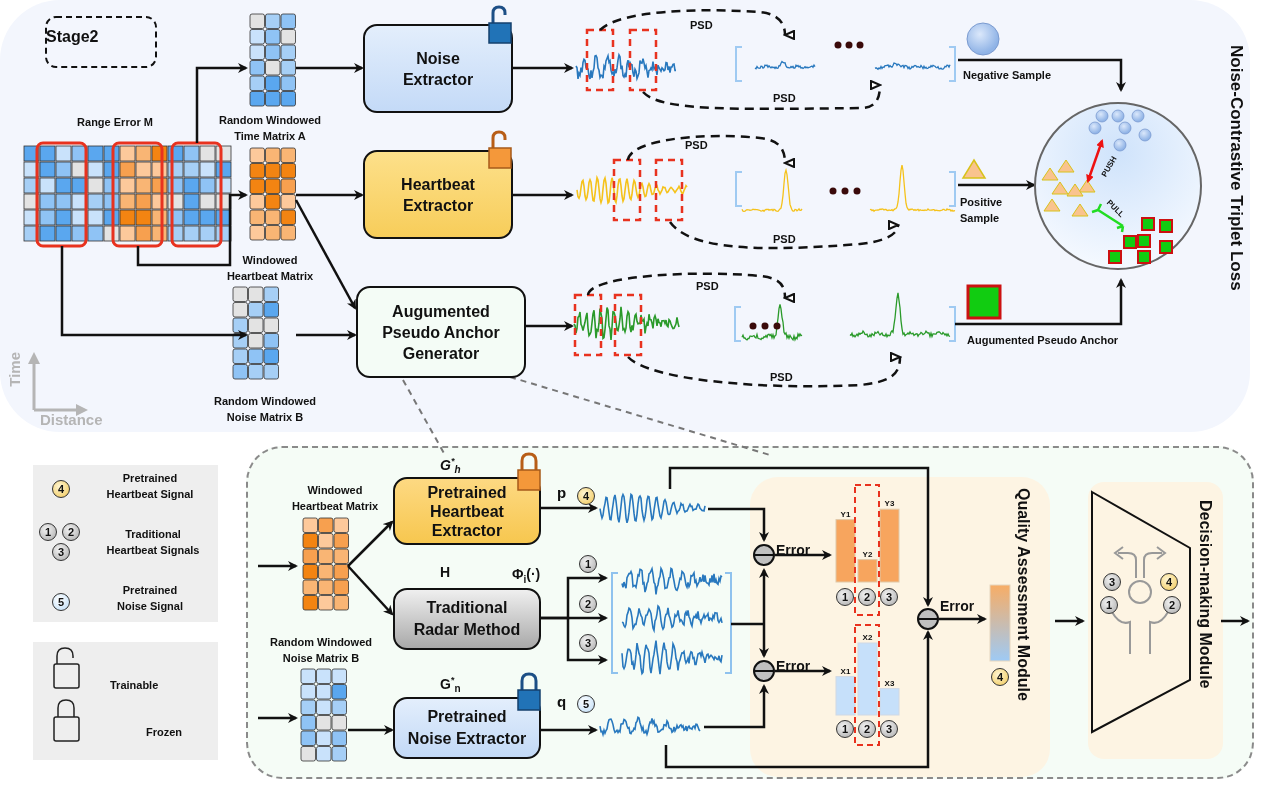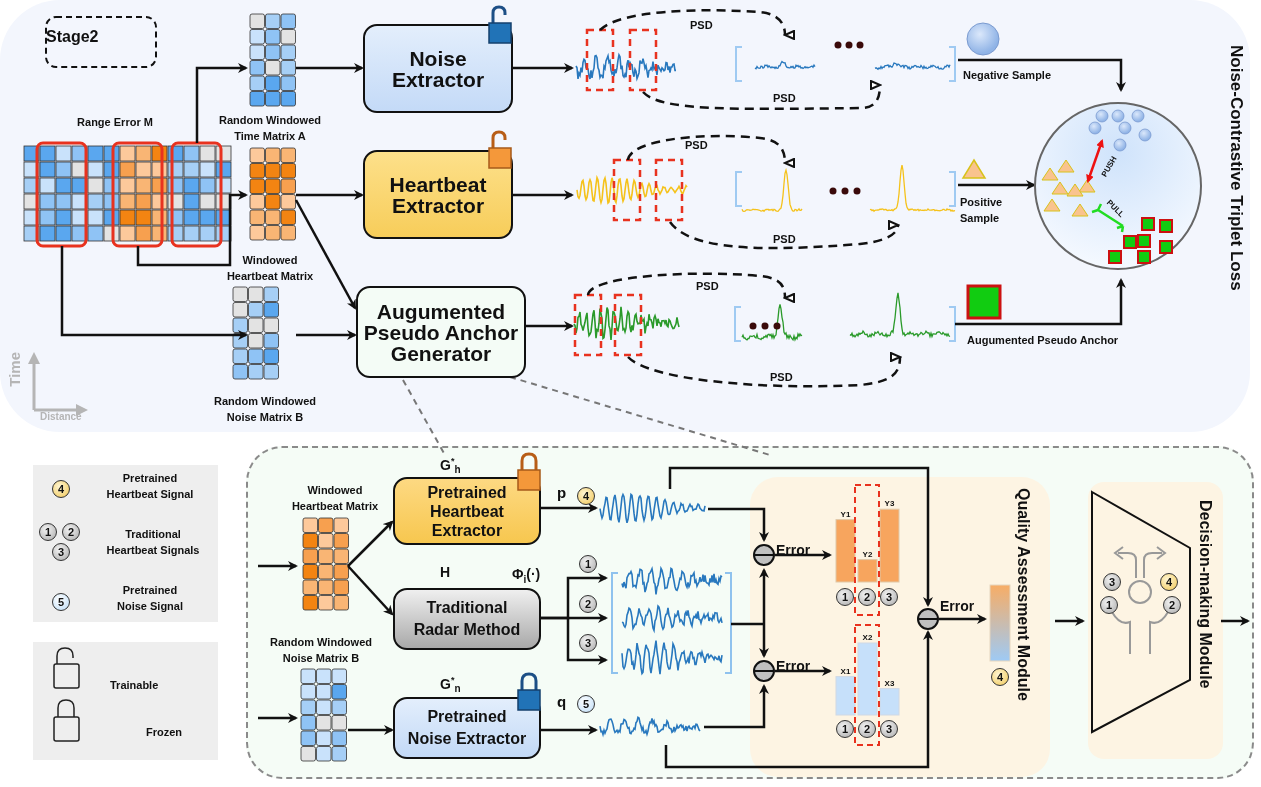--- a/index.html
+++ b/index.html
@@ -1,21 +1,21 @@
 <!DOCTYPE html>
 <html><head>
 <meta charset="utf-8">
 <style>
   html,body{margin:0;padding:0;background:#ffffff;}
   body{width:1261px;height:787px;position:relative;overflow:hidden;font-family:"Liberation Sans",sans-serif;font-weight:bold;color:#111;}
   .abs{position:absolute;}
   .stage-panel{left:0;top:0;width:1250px;height:432px;background:#f3f6fd;border-radius:60px;}
   .lower-panel{left:246px;top:446px;width:1008px;height:333px;background:#f5fcf6;border:2px dashed #8a8a8a;border-radius:36px;box-sizing:border-box;}
   .legend-box{background:#eeeeee;}
-  .block{position:absolute;border:2px solid #111;border-radius:14px;display:flex;align-items:center;justify-content:center;text-align:center;font-size:21px;line-height:21px;box-sizing:border-box;}
+  .block{position:absolute;border:2px solid #111;border-radius:14px;display:flex;align-items:center;justify-content:center;text-align:center;font-size:16px;line-height:21px;box-sizing:border-box;}
   .lbl{position:absolute;font-size:11px;text-align:center;line-height:16px;}
   .vert{position:absolute;writing-mode:vertical-rl;font-size:17px;}
   .num{position:absolute;width:18px;height:18px;border-radius:50%;border:1.5px solid #333;box-sizing:border-box;font-size:11px;display:flex;align-items:center;justify-content:center;}
   .num.g{background:radial-gradient(circle at 40% 35%,#f4f4f4,#a9a9a9);}
   .num.y{background:radial-gradient(circle at 40% 35%,#fff6d4,#f0c654);}
   .num.b{background:radial-gradient(circle at 40% 35%,#ffffff,#bcdcf7);}
   svg{position:absolute;left:0;top:0;overflow:visible;}
 </style>
 </head>
 <body>
@@ -442,21 +442,21 @@
 </div>
 <div class="lbl" style="left:205px;top:252px;width:130px;">
   <div>Windowed</div>
   <div>Heartbeat Matrix</div>
 </div>
 <div class="lbl" style="left:195px;top:393px;width:140px;">
   <div>Random Windowed</div>
   <div>Noise Matrix B</div>
 </div>
 <div class="abs" style="left:6px;top:352px;font-size:15px;color:#b5b5b5;writing-mode:vertical-rl;transform:rotate(180deg);">Time</div>
-<div class="abs" style="left:40px;top:411px;font-size:10px;color:#b5b5b5;">Distance</div>
+<div class="abs" style="left:40px;top:411px;font-size:15px;color:#b5b5b5;">Distance</div>
 
 <div class="block" style="left:363px;top:24px;width:150px;height:89px;background:linear-gradient(#e3eefc,#c4daf7);">
   <div>
       <div>Noise</div>
       <div>Extractor</div>
     </div>
 </div>
 <div class="abs" style="left:487px;top:5px;">
   <svg width="26" height="40" style="position:relative;">
       <path d="M6,18 L6,8 Q6,2 12,2 Q18,2 18,8 L18,10" stroke="#1d4f86" stroke-width="3" fill="none"></path>
@@ -522,21 +522,21 @@
 
 <div class="lbl" style="left:270px;top:482px;width:130px;">
   <div>Windowed</div>
   <div>Heartbeat Matrix</div>
 </div>
 <div class="lbl" style="left:246px;top:634px;width:150px;">
   <div>Random Windowed</div>
   <div>Noise Matrix B</div>
 </div>
 
-<div class="abs" style="left:440px;top:456px;font-size:14px;"><span>G</span><sup style="font-size:9px;">*</sup><sub style="font-size:10px;">h</sub></div>
+<div class="abs" style="left:440px;top:456px;font-size:14px;font-style:italic;"><span>G</span><sup style="font-size:9px;">*</sup><sub style="font-size:10px;">h</sub></div>
 <div class="abs" style="left:440px;top:564px;font-size:14px;">H</div>
 <div class="abs" style="left:440px;top:675px;font-size:14px;"><span>G</span><sup style="font-size:9px;">*</sup><sub style="font-size:10px;">n</sub></div>
 <div class="abs" style="left:512px;top:566px;font-size:14px;"><span>Φ</span><sub style="font-size:10px;">i</sub><span>(·)</span></div>
 <div class="abs" style="left:557px;top:484px;font-size:15px;">p</div>
 <div class="abs" style="left:557px;top:693px;font-size:15px;">q</div>
 
 <div class="block" style="left:393px;top:477px;width:148px;height:68px;background:linear-gradient(#fdd982,#f7c74f);font-size:16px;line-height:19px;">
   <div>
       <div>Pretrained</div>
       <div>Heartbeat</div>

